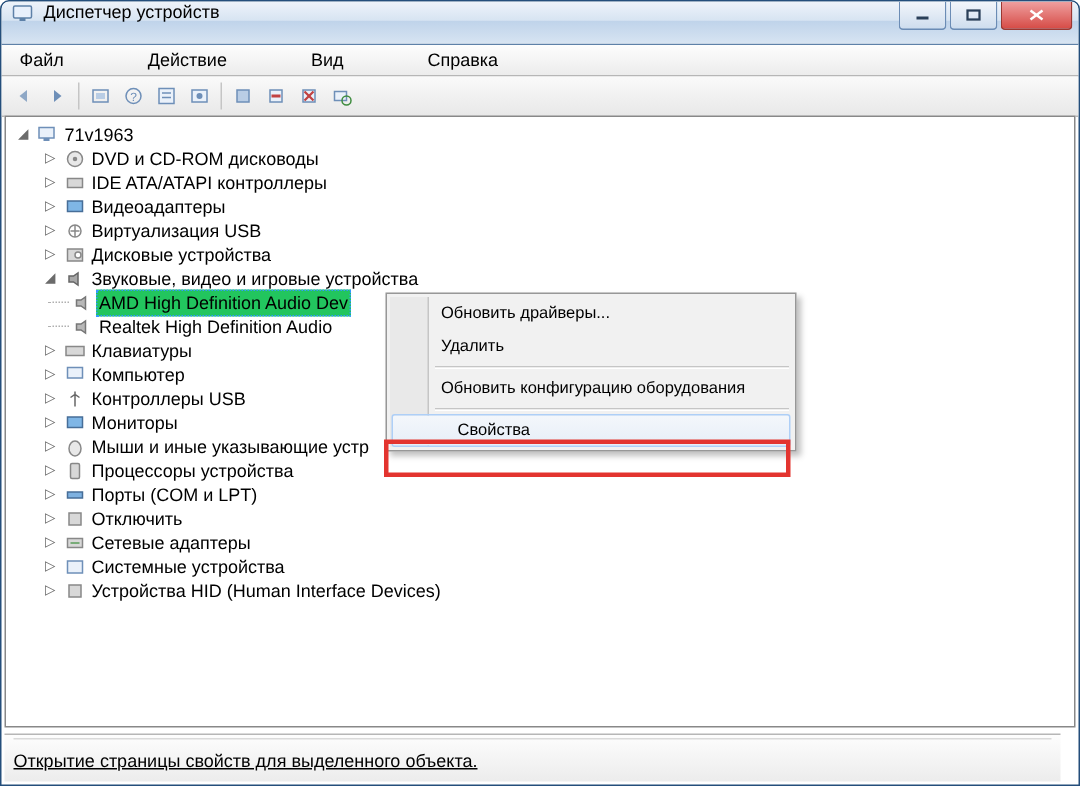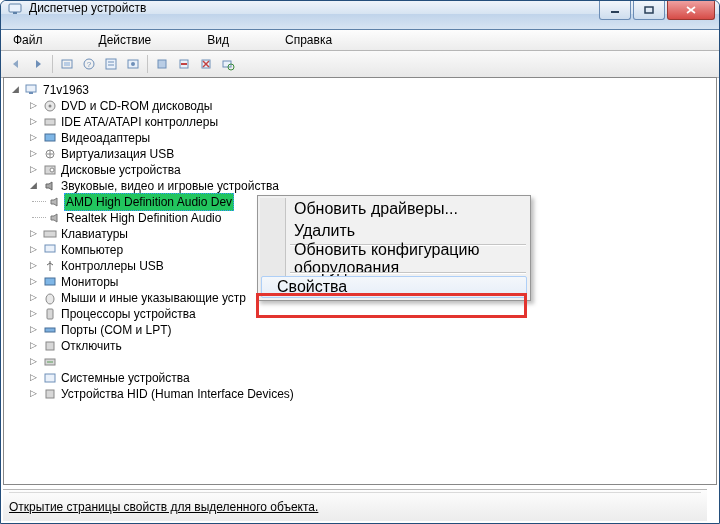--- a/index.html
+++ b/index.html
@@ -113,21 +113,21 @@
   color: #000;
 }
 .context-menu {
   position: absolute;
   left: 256px; top: 194px;
   width: 268px;
   background: #F1F1F1;
   border: 1px solid #979797;
   box-shadow: 3px 3px 4px rgba(0,0,0,0.25);
   padding: 2px;
-  font-size: 16px;
+  font-size: 11px;
 }
 .context-menu .iconcol {
   position: absolute; left: 2px; top: 2px; bottom: 2px; width: 25px;
   background: #E9E9E9;
   border-right: 1px solid #C5C5C5;
 }
 .cmi {
   position: relative;
   height: 22px; display: flex; align-items: center;
   padding-left: 34px;
@@ -147,21 +147,21 @@
   border: 3px solid #E3342F;
   box-sizing: border-box;
   z-index: 5;
   pointer-events: none;
 }
 .cmi.hover {
   background: linear-gradient(#F4F7FB,#E6EEF8);
   border: 1px solid #AECFF7;
   border-radius: 2px;
   margin: 0 1px;
-  padding-left: 15px;
+  padding-left: 43px;
   height: 20px;
 }
 svg { display: block; }
 </style>
 </head>
 <body>
 
 <div class="window">
 
   <div class="titlebar">
@@ -427,20 +427,21 @@
           <span class="lbl">Отключить</span>
         </div>
       <div class="node" style="padding-left:20px">
           <span class="exp">▷</span>
           <span class="nic">
             <svg width="14" height="14">
               <rect x="2" y="4" width="10" height="6" fill="#D8D8D8" stroke="#888"></rect>
               <path d="M4 7h6" stroke="#5A9E5A"></path>
             </svg>
           </span>
+          <span class="lbl">Сетевые адаптеры</span>
         </div>
       <div class="node" style="padding-left:20px">
           <span class="exp">▷</span>
           <span class="nic">
             <svg width="14" height="14">
               <rect x="2" y="3" width="10" height="8" fill="#EAF1FA" stroke="#6E8FB8"></rect>
             </svg>
           </span>
           <span class="lbl">Системные устройства</span>
         </div>

